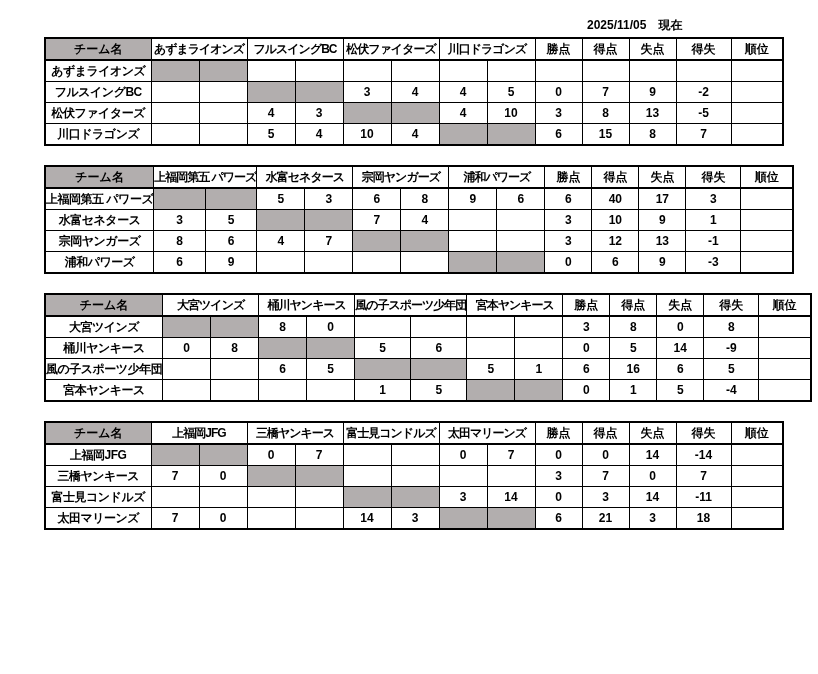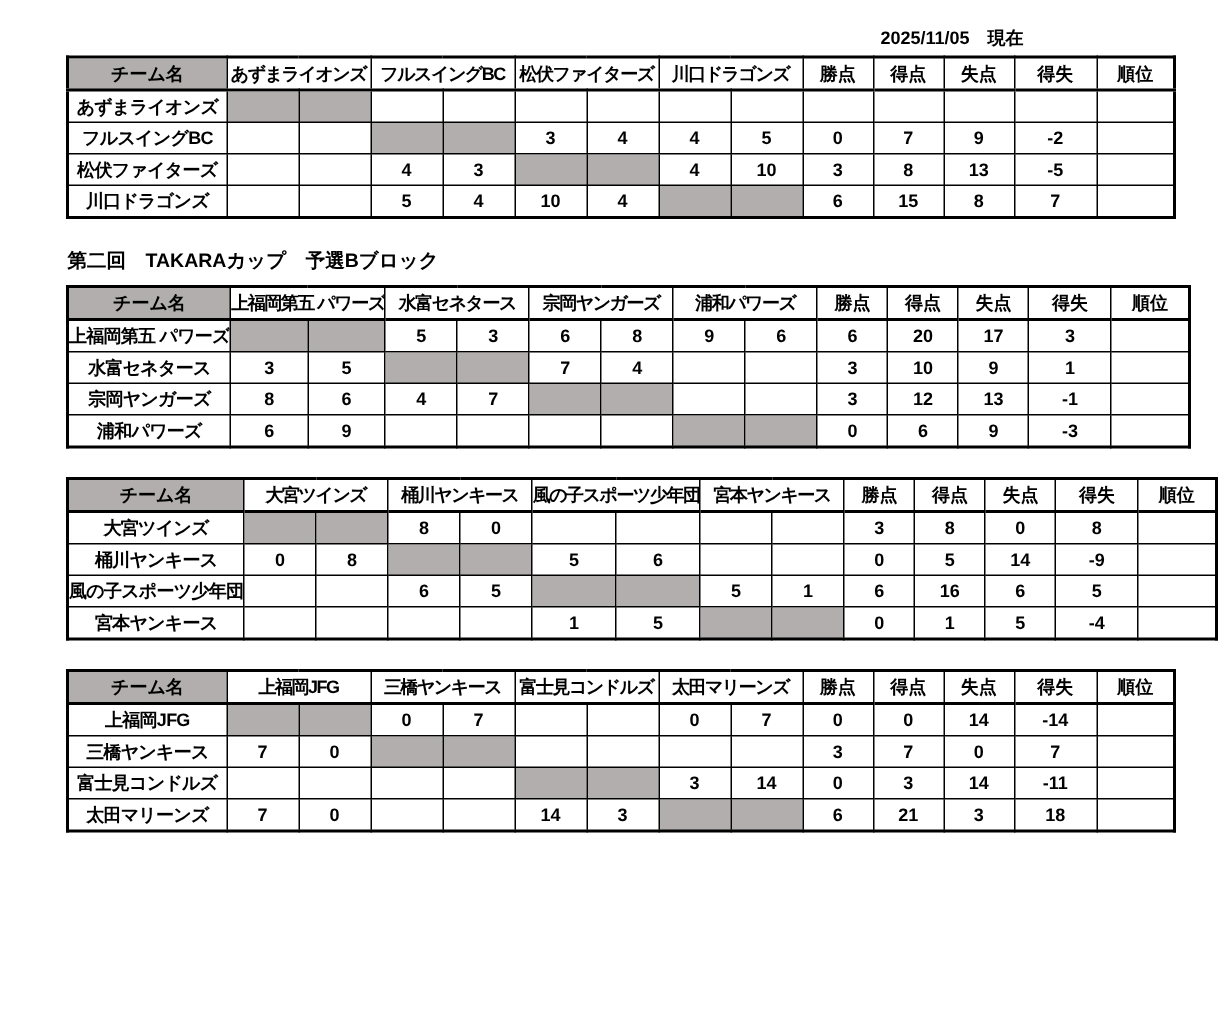--- a/index.html
+++ b/index.html
@@ -144,21 +144,20 @@
               <td class="sb">6</td>
               <td class="sb">15</td>
               <td class="sb">8</td>
               <td class="sb">7</td>
               <td class="sb"></td>
             </tr>
           </tbody>
         </table>
       </div>
       <div class="block">
-        <div class="block-title">第二回　TAKARAカップ　予選Bブロック</div>
         <table class="score-table">
           <colgroup>
             <col style="width: 106px;">
             <col style="width: 48px;">
             <col style="width: 48px;">
             <col style="width: 48px;">
             <col style="width: 48px;">
             <col style="width: 48px;">
             <col style="width: 48px;">
             <col style="width: 48px;">
@@ -188,21 +187,21 @@
               <td class="team-cell">上福岡第五 パワーズ</td>
               <td class="gb" style="background: rgb(178, 174, 174);"></td>
               <td style="background: rgb(178, 174, 174);"></td>
               <td class="gb">5</td>
               <td>3</td>
               <td class="gb">6</td>
               <td>8</td>
               <td class="gb">9</td>
               <td>6</td>
               <td class="sb">6</td>
-              <td class="sb">20</td>
+              <td class="sb">40</td>
               <td class="sb">17</td>
               <td class="sb">3</td>
               <td class="sb"></td>
             </tr>
             <tr>
               <td class="team-cell">水富セネタース</td>
               <td class="gb">3</td>
               <td>5</td>
               <td class="gb" style="background: rgb(178, 174, 174);"></td>
               <td style="background: rgb(178, 174, 174);"></td>

